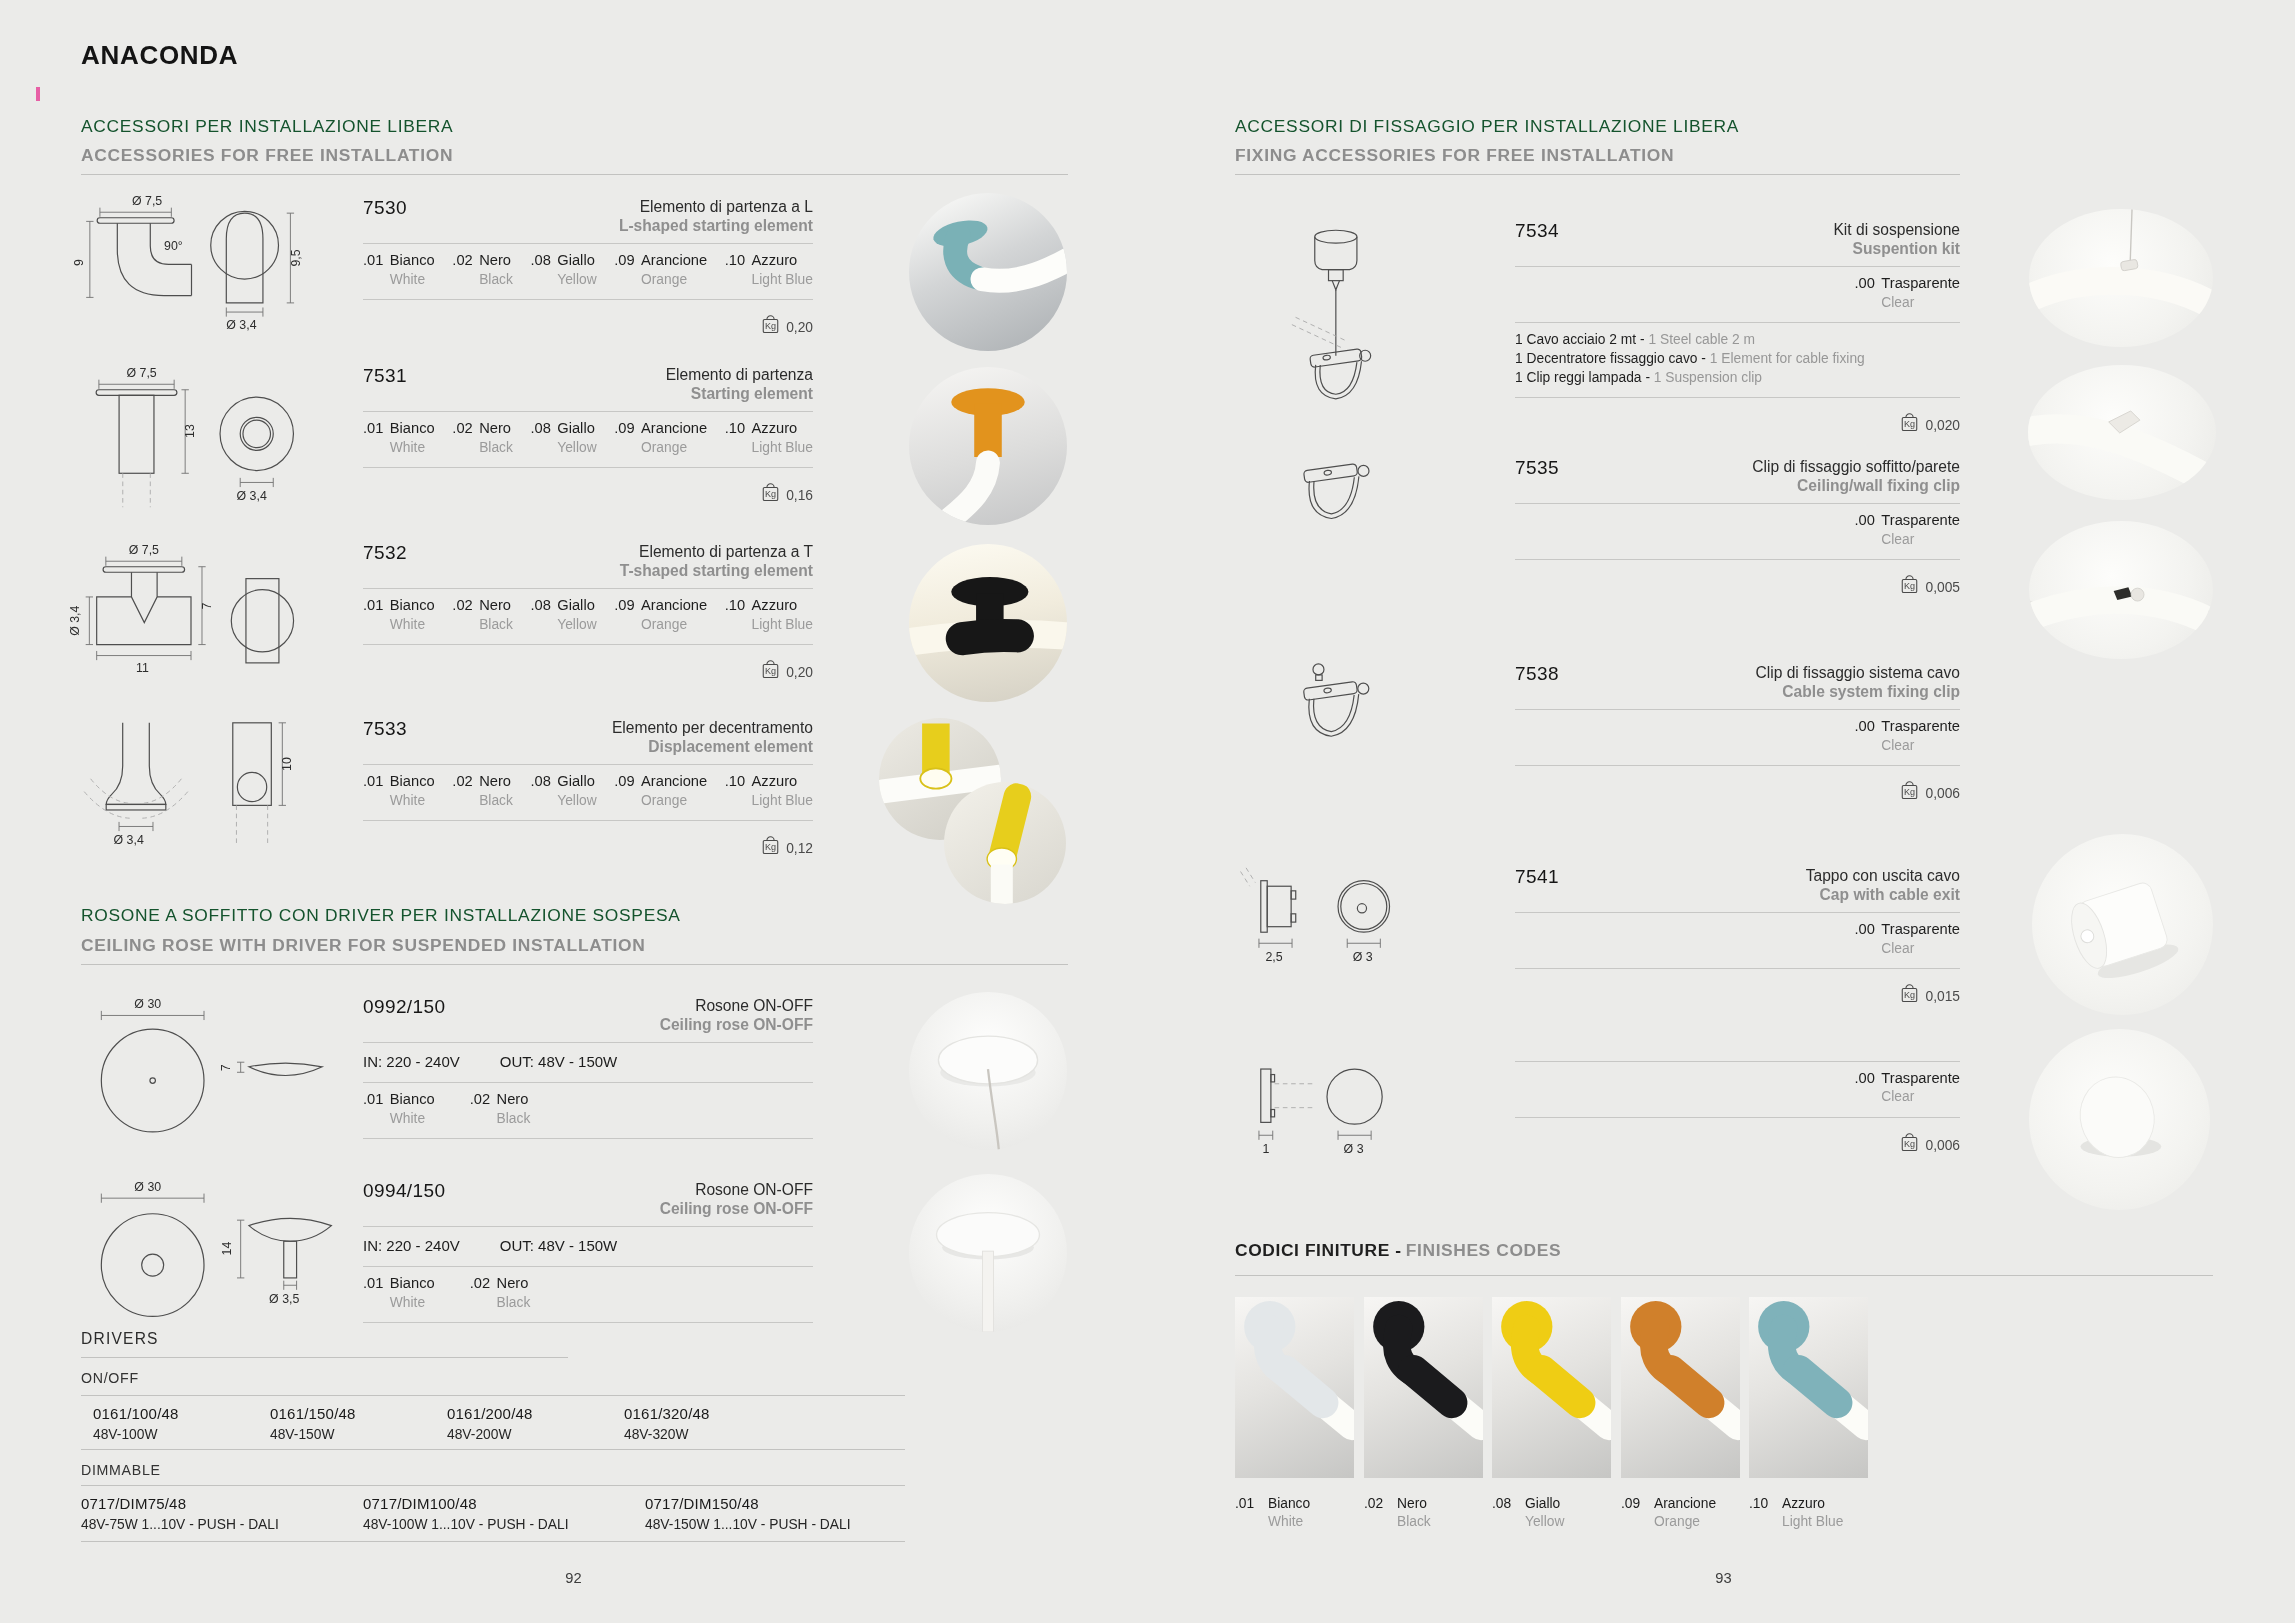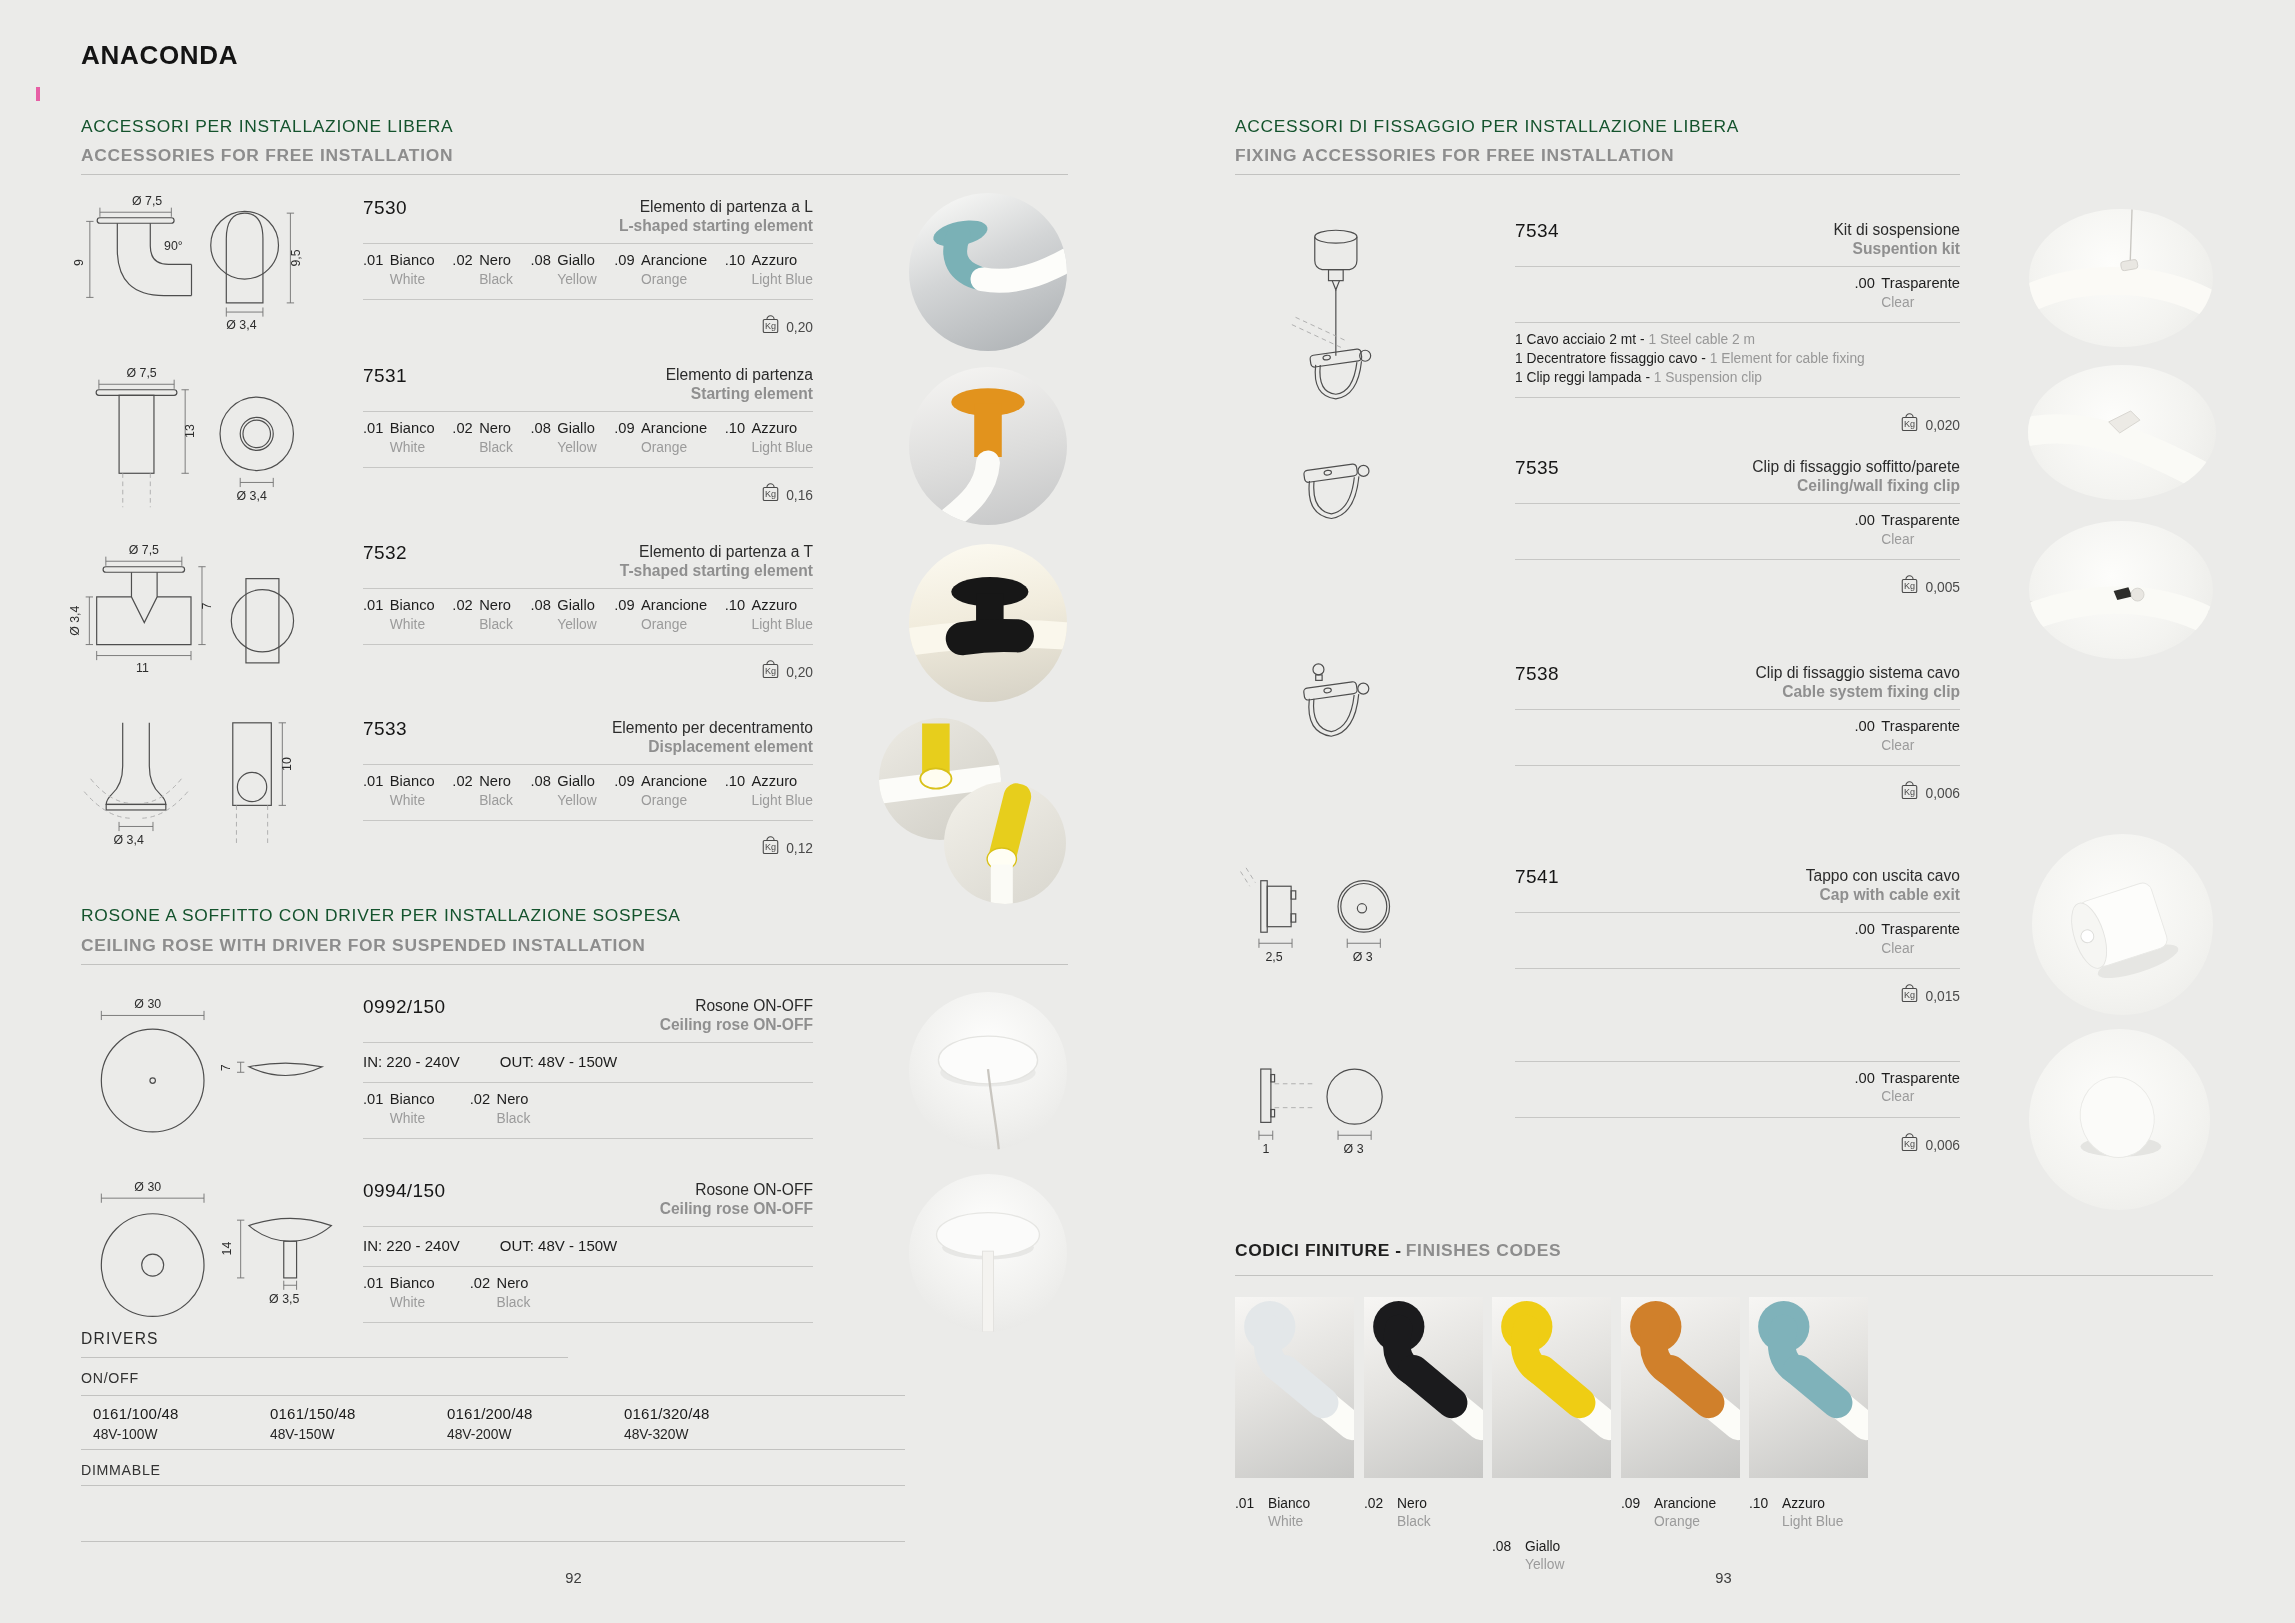--- a/index.html
+++ b/index.html
@@ -532,20 +532,34 @@
         <div class="dspec">48V-200W</div>
       </div>
     <div>
         <div class="dcode">0161/320/48</div>
         <div class="dspec">48V-320W</div>
       </div>
   </div>
   <div class="hr" style="left:81px;top:1449px;width:824px;"></div>
   <div class="abs dsub" style="left:81px;top:1462px;">DIMMABLE</div>
   <div class="hr" style="left:81px;top:1485px;width:824px;"></div>
+  <div class="drow" style="left:81px;top:1495px;width:824px;">
+    <div style="width:282px;">
+        <div class="dcode">0717/DIM75/48</div>
+        <div class="dspec">48V-75W 1...10V - PUSH - DALI</div>
+      </div>
+    <div style="width:282px;">
+        <div class="dcode">0717/DIM100/48</div>
+        <div class="dspec">48V-100W 1...10V - PUSH - DALI</div>
+      </div>
+    <div>
+        <div class="dcode">0717/DIM150/48</div>
+        <div class="dspec">48V-150W 1...10V - PUSH - DALI</div>
+      </div>
+  </div>
   <div class="hr" style="left:81px;top:1541px;width:824px;"></div>
 
   <div class="pageno" style="left:546px;top:1570px;">92</div>
 
   <div class="abs sec1" style="left:1235px;top:116px;">ACCESSORI DI FISSAGGIO PER INSTALLAZIONE LIBERA</div>
   <div class="abs sec2" style="left:1235px;top:145px;">FIXING ACCESSORIES FOR FREE INSTALLATION</div>
   <div class="hr" style="left:1235px;top:174px;width:725px;"></div>
 
   <svg class="abs tdraw" style="left:1279px;top:222px;" width="165" height="197" viewBox="0 0 180 215">
     <ellipse cx="62" cy="16" rx="23" ry="7"></ellipse>
@@ -835,21 +849,21 @@
   </div>
 
   <div class="finlab" style="left:1235px;top:1495px;">
     <div><span class="flcode">.01</span><span class="flit">Bianco</span></div>
     <div class="flen">White</div>
   </div>
   <div class="finlab" style="left:1364px;top:1495px;">
     <div><span class="flcode">.02</span><span class="flit">Nero</span></div>
     <div class="flen">Black</div>
   </div>
-  <div class="finlab" style="left:1492px;top:1538px;">
+  <div class="finlab" style="left:1492px;top:1495px;">
     <div><span class="flcode">.08</span><span class="flit">Giallo</span></div>
     <div class="flen">Yellow</div>
   </div>
   <div class="finlab" style="left:1621px;top:1495px;">
     <div><span class="flcode">.09</span><span class="flit">Arancione</span></div>
     <div class="flen">Orange</div>
   </div>
   <div class="finlab" style="left:1749px;top:1495px;">
     <div><span class="flcode">.10</span><span class="flit">Azzuro</span></div>
     <div class="flen">Light Blue</div>

